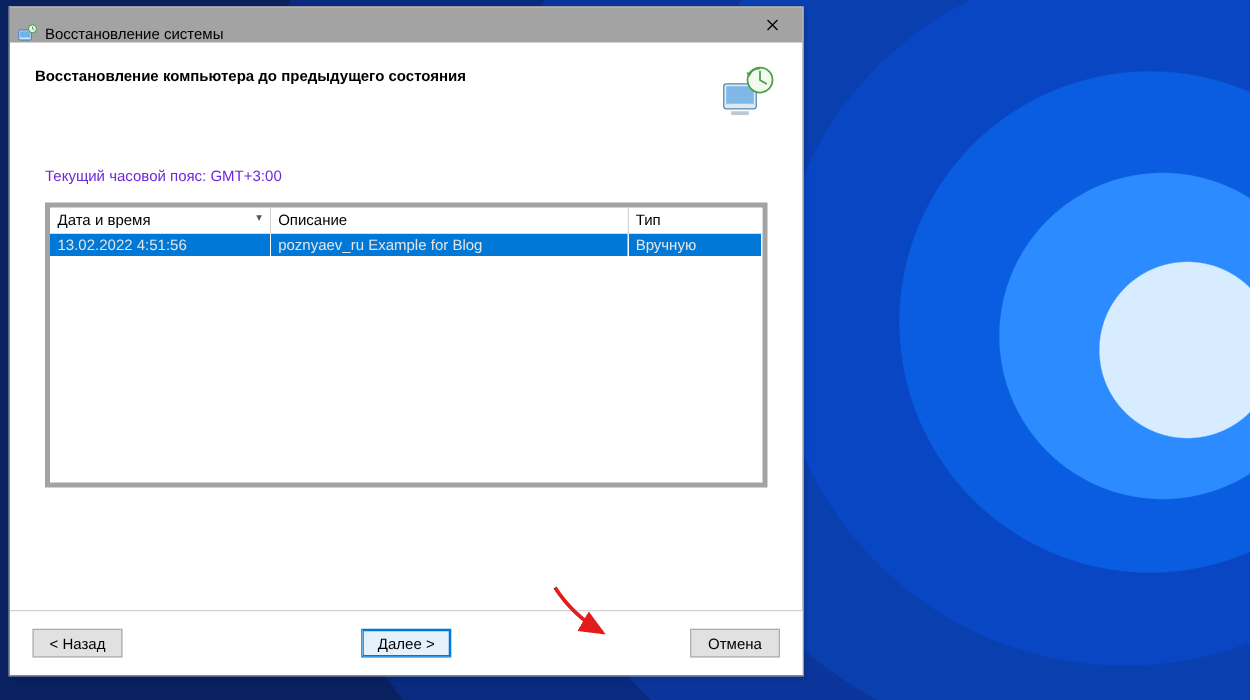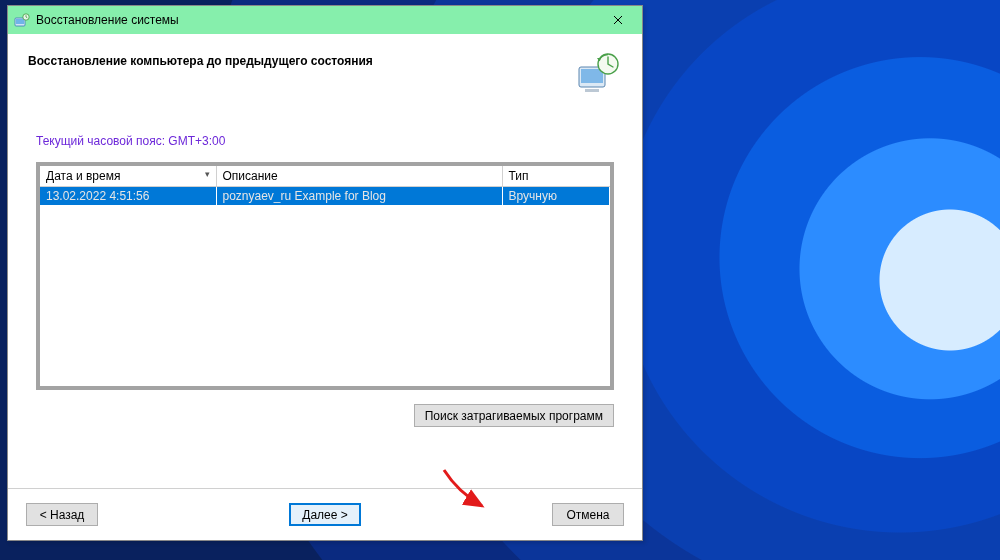--- a/index.html
+++ b/index.html
@@ -30,23 +30,23 @@
     width: 636px; height: 536px;
     background: #ffffff;
     border: 1px solid #888;
     box-shadow: 2px 2px 4px rgba(0,0,0,0.15);
     display: flex;
     flex-direction: column;
   }
   .titlebar {
     height: 28px;
     display: flex;
-    align-items: center;
+    align-items: flex-end;
     padding: 0 2px 0 6px;
-    background: #86efac;
+    background: #a3a3a3;
   }
   .titlebar-icon {
     width: 16px; height: 16px;
     margin-right: 6px;
     display: flex; align-items: center; justify-content: center;
   }
   .titlebar-title { font-size: 12px; color: #000; flex: 1; }
   .titlebar-close {
     width: 44px; height: 28px;
     display: flex; align-items: center; justify-content: center;
@@ -282,23 +282,20 @@
               </tr>
             <tr class="empty">
                 <td></td>
                 <td></td>
                 <td></td>
               </tr>
           </tbody>
         </table>
       </div>
 
-      <div class="affected-row">
-        <button class="btn wide">Поиск затрагиваемых программ</button>
-      </div>
 
     </div>
 
     <div class="footer">
       <button class="btn">&lt; Назад</button>
       <button class="btn default">Далее &gt;</button>
       <button class="btn">Отмена</button>
     </div>
 
   </div>

